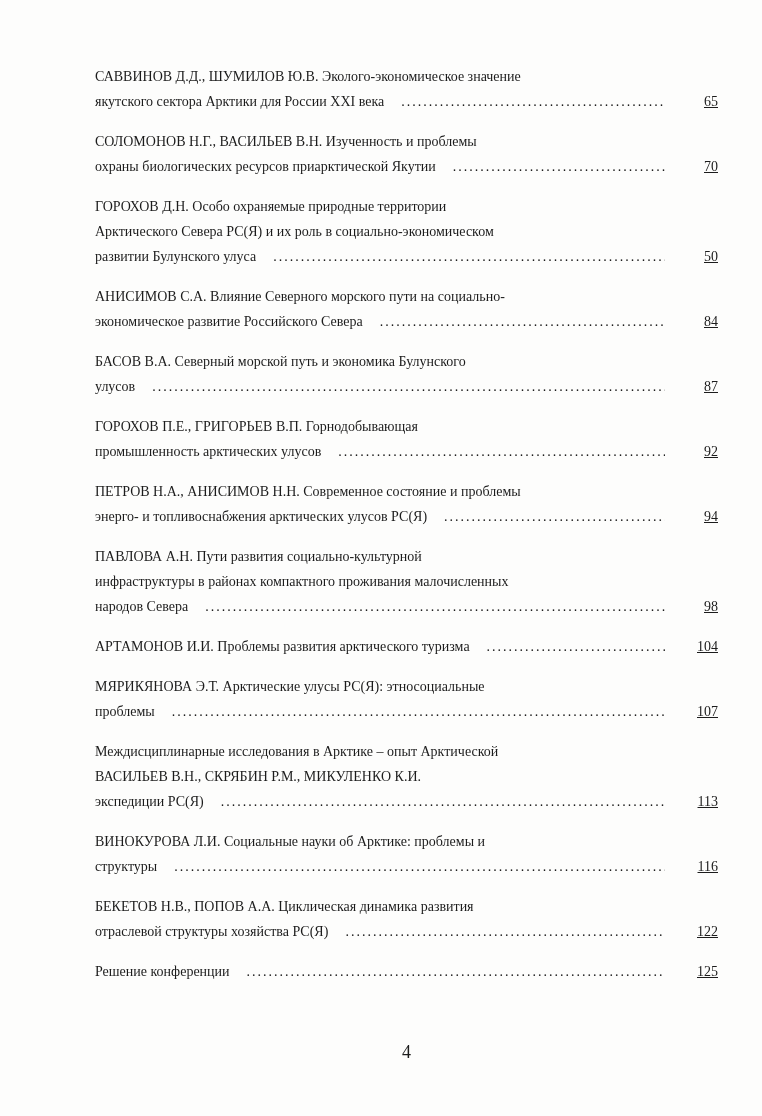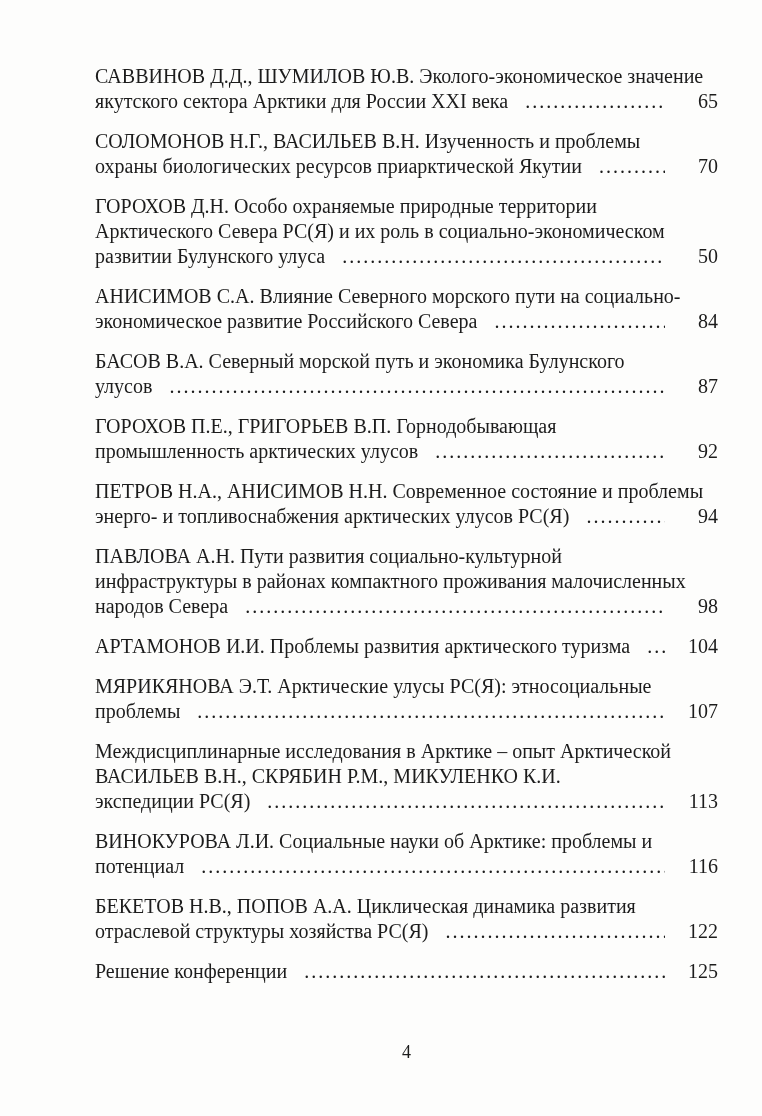--- a/index.html
+++ b/index.html
@@ -17,21 +17,21 @@
     overflow: hidden;
   }
   .toc {
     position: absolute;
     left: 95px;
     top: 64px;
     width: 623px;
   }
   .entry {
     margin-bottom: 15px;
-    font-size: 20px;
+    font-size: 14px;
     line-height: 25px;
   }
   .entry-line {
     white-space: nowrap;
   }
   .lastline {
     display: flex;
     align-items: flex-start;
     gap: 12px;
   }
@@ -45,20 +45,21 @@
     overflow: hidden;
     white-space: nowrap;
     letter-spacing: 2px;
     margin-left: 5px;
     margin-right: 11px;
   }
   .page-num {
     flex: 0 0 auto;
     min-width: 30px;
     text-align: right;
+    text-decoration: underline;
   }
   .folio {
     position: absolute;
     left: 95px;
     width: 623px;
     top: 1041px;
     text-align: center;
     font-size: 18px;
     line-height: 22px;
   }
@@ -154,21 +155,21 @@
         <div class="entry-line">ВАСИЛЬЕВ В.Н., СКРЯБИН Р.М., МИКУЛЕНКО К.И.</div>
         <div class="lastline">
       <span class="lastline-text">экспедиции РС(Я)</span>
       <span class="leader">........................................................................................................................................................</span>
       <span class="page-num">113</span>
     </div>
   </div>
       <div class="entry">
     <div class="entry-line">ВИНОКУРОВА Л.И. Социальные науки об Арктике: проблемы и</div>
         <div class="lastline">
-      <span class="lastline-text">потенциал</span>
+      <span class="lastline-text">структуры</span>
       <span class="leader">........................................................................................................................................................</span>
       <span class="page-num">116</span>
     </div>
   </div>
       <div class="entry">
     <div class="entry-line">БЕКЕТОВ Н.В., ПОПОВ А.А.  Циклическая динамика развития</div>
         <div class="lastline">
       <span class="lastline-text">отраслевой структуры хозяйства РС(Я)</span>
       <span class="leader">........................................................................................................................................................</span>
       <span class="page-num">122</span>

